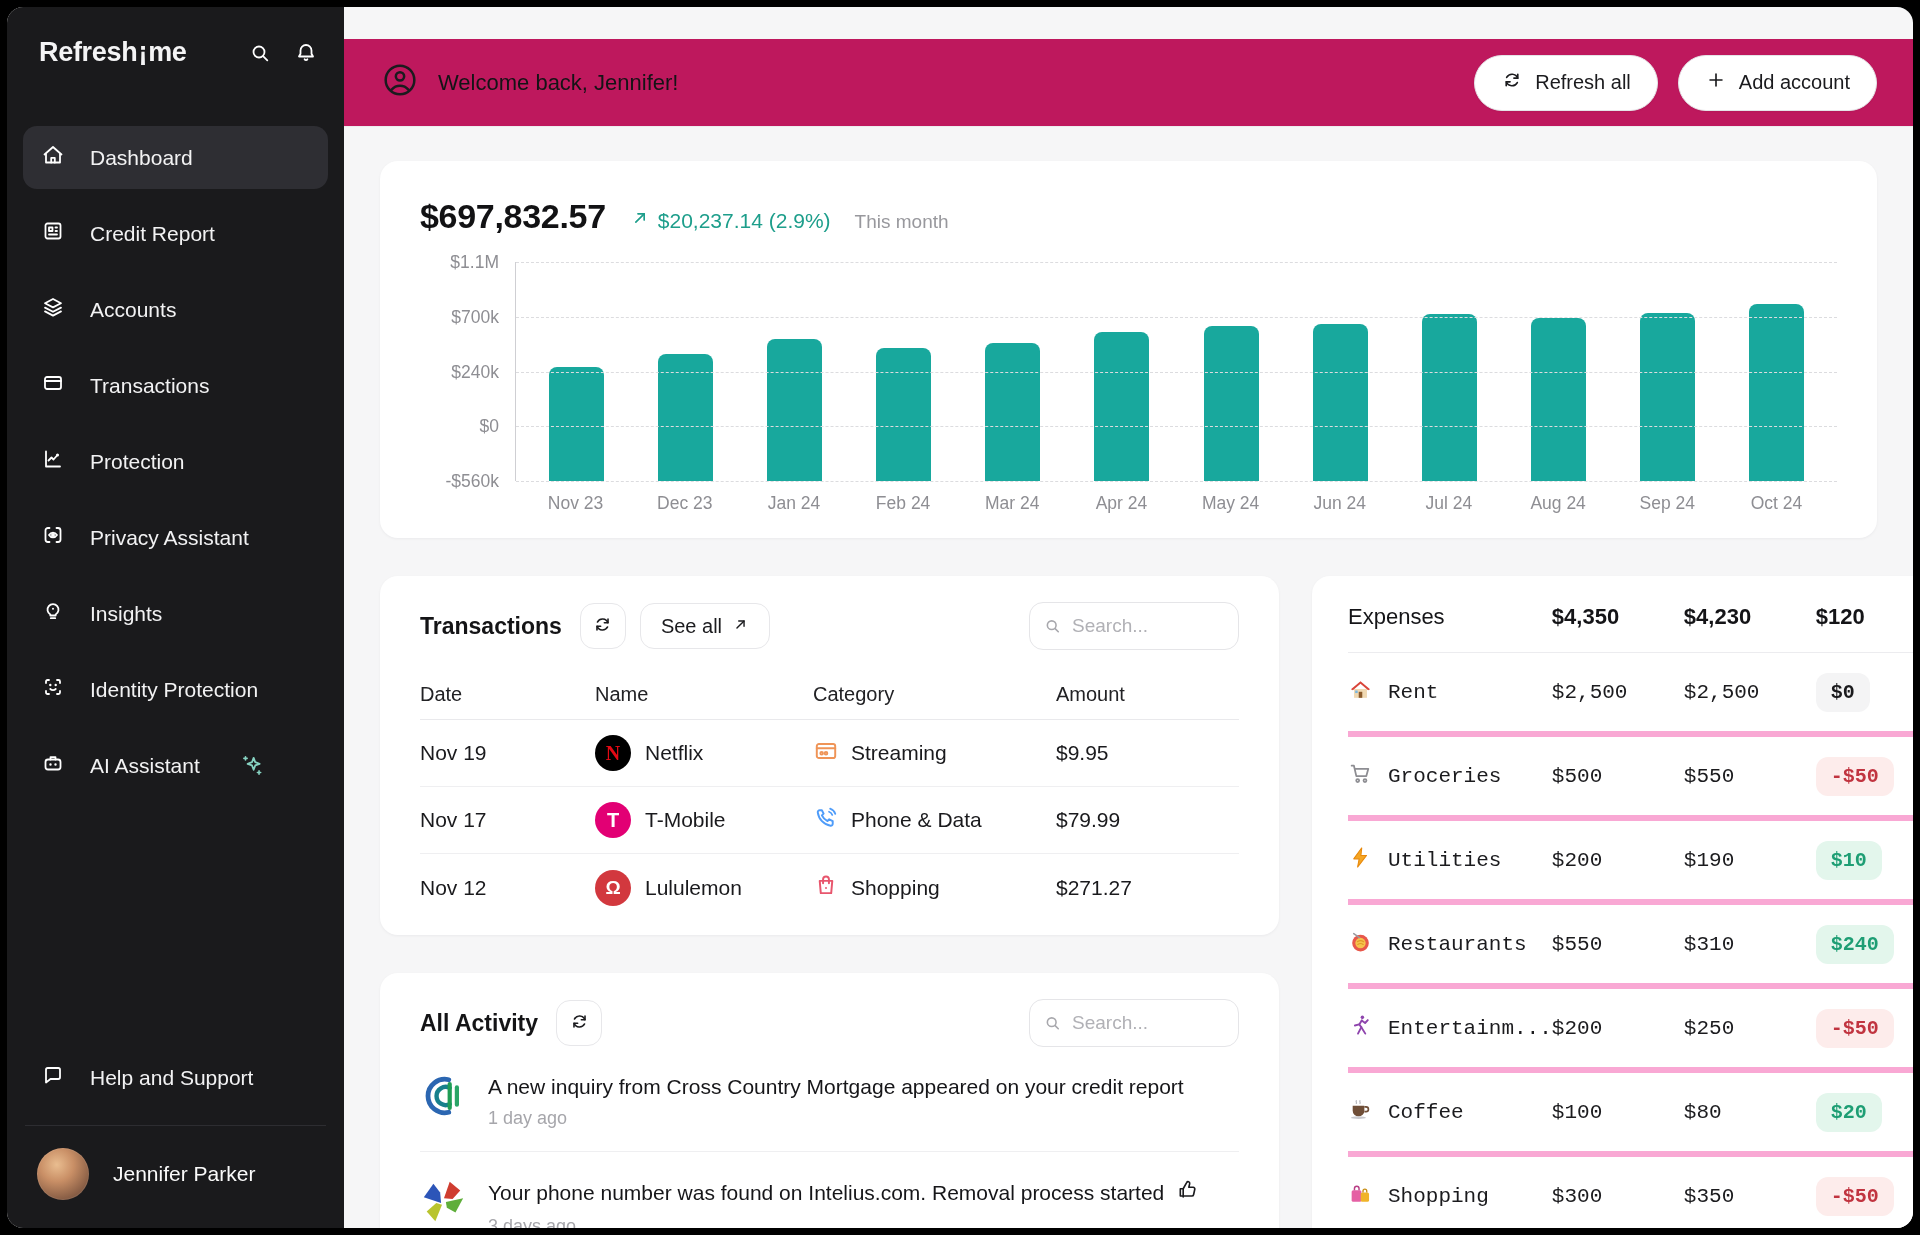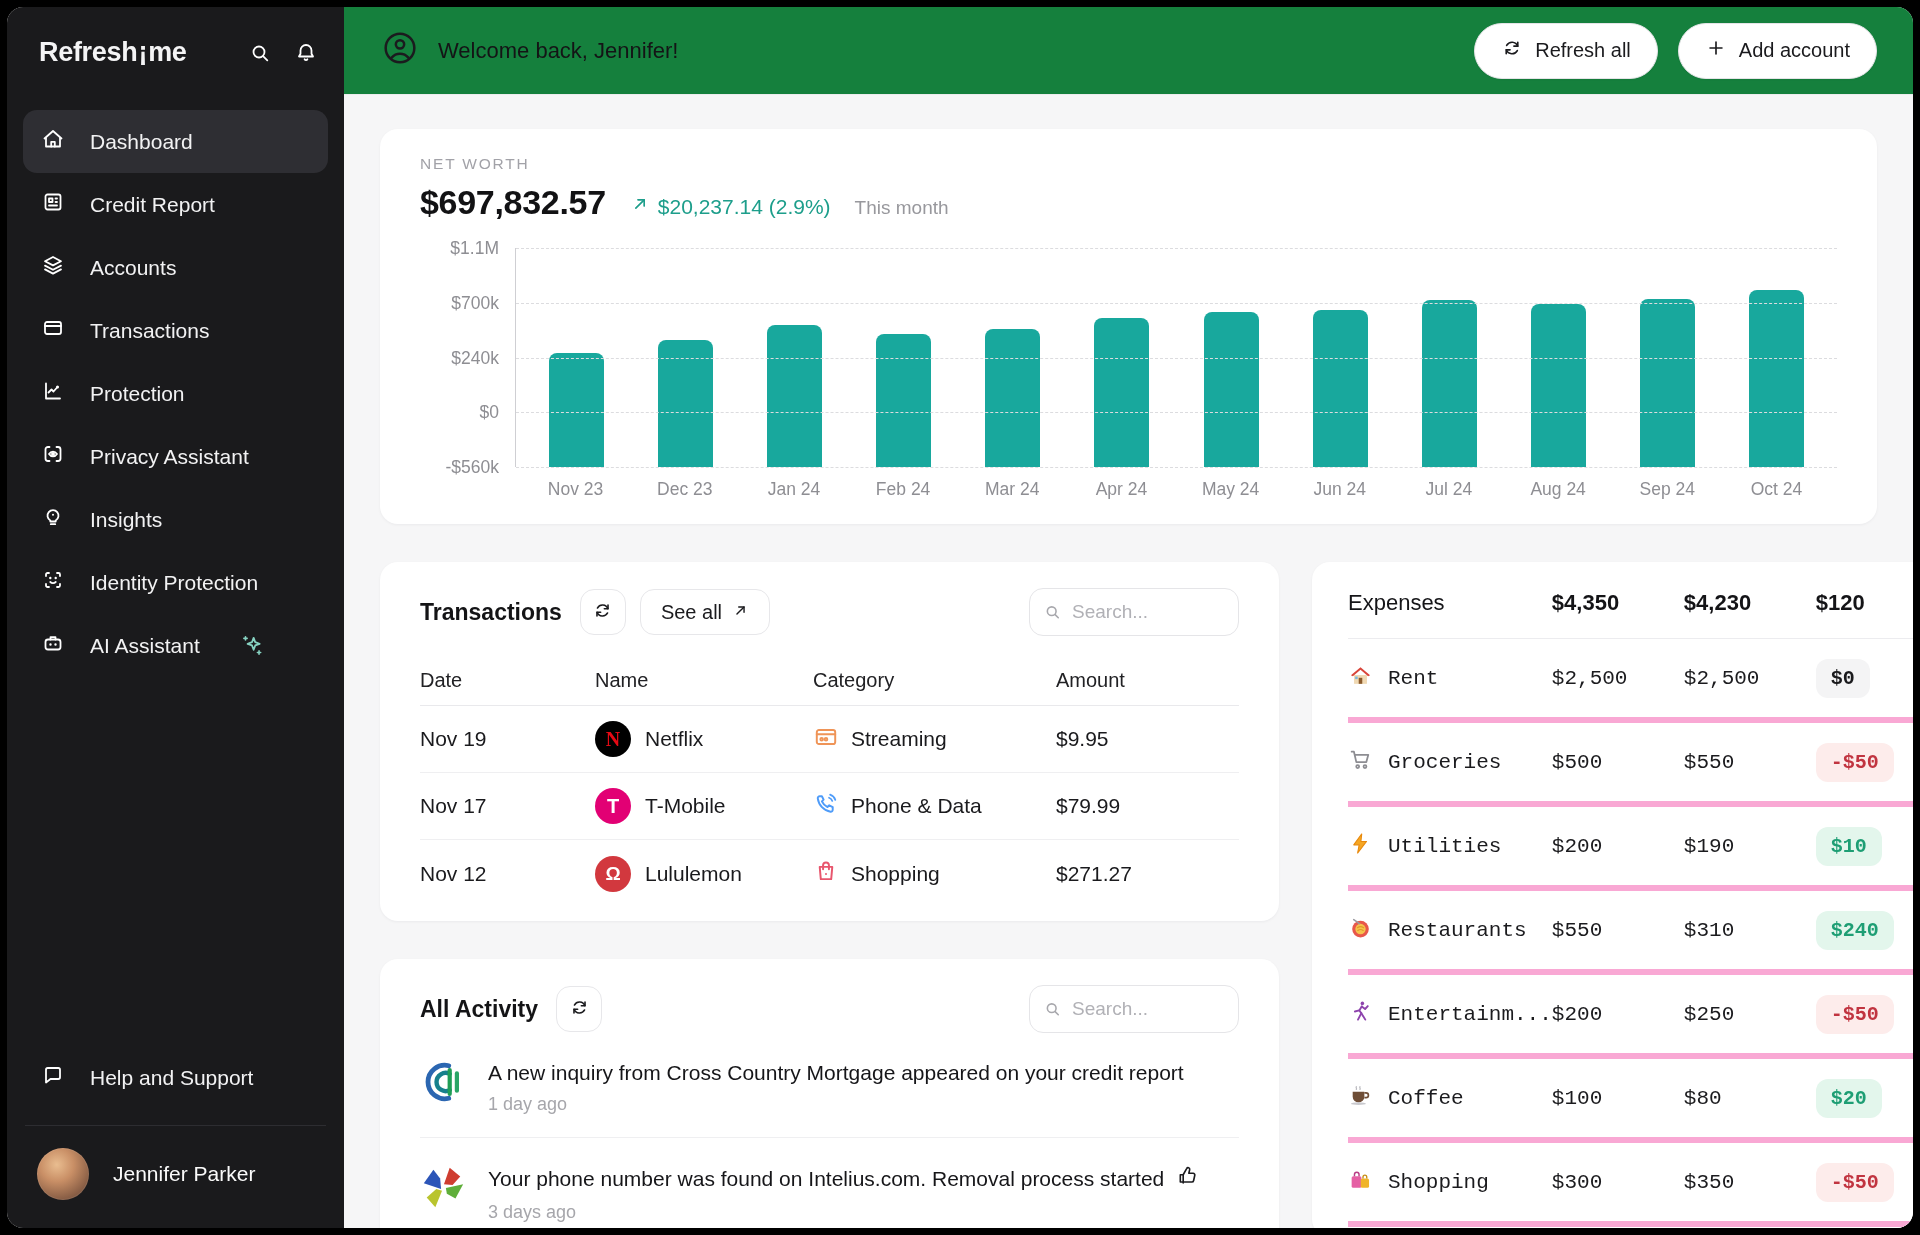--- a/index.html
+++ b/index.html
@@ -6,34 +6,34 @@
   html,body { width:1920px; height:1235px; background:#000; font-family:"Liberation Sans","DejaVu Sans",sans-serif; overflow:hidden; }
   .window { position:absolute; inset:7px; border-radius:16px; overflow:hidden; display:flex; background:#f6f6f7; }
 
   
   .sidebar { width:337px; background:#1a1a1c; color:#f4f4f5; display:flex; flex-direction:column; padding:22px 16px 18px; flex-shrink:0; }
   .side-top { display:flex; align-items:center; padding:8px 10px 8px 16px; }
   .logo { font-size:27px; font-weight:700; letter-spacing:-0.3px; white-space:nowrap; }
   .logo .sep { font-weight:700; padding:0 1px; }
   .side-top-icons { margin-left:auto; display:flex; gap:22px; align-items:center; }
   .icon-btn { background:none; border:none; color:#fff; cursor:pointer; display:flex; }
-  .nav { margin-top:34px; display:flex; flex-direction:column; gap:0; }
+  .nav { margin-top:50px; display:flex; flex-direction:column; gap:13px; }
   .nav-item { display:flex; align-items:center; gap:25px; height:63px; padding:0 18px; border-radius:14px; color:#f2f2f3; font-size:21px; cursor:pointer; }
   .nav-item.active { background:#2e2e33; }
   .nav-item svg { flex-shrink:0; }
   .nav-item .spark { margin-left:14px; display:flex; }
   .side-spacer { flex:1; }
   .side-divider { border-top:1px solid #2d2d31; margin:16px 2px 14px; }
   .profile { display:flex; align-items:center; gap:24px; padding:8px 14px 10px; }
   .avatar { width:52px; height:52px; border-radius:50%; background:radial-gradient(circle at 38% 32%, #e9bd90 0%, #c98f66 35%, #8a5f46 72%, #5f4434 100%); box-shadow:inset 0 0 0 1px rgba(255,255,255,.08); flex-shrink:0; }
   .profile-name { font-size:21px; color:#fafafa; }
 
   
   .main { flex:1; display:flex; flex-direction:column; min-width:0; }
-  .topbar { height:88px; background:#15803d; border-bottom:1px solid #ececee; display:flex; align-items:center; padding:0 36px; flex-shrink:0; }
+  .topbar { height:88px; background:#be185d; border-bottom:1px solid #ececee; display:flex; align-items:center; padding:0 36px; flex-shrink:0;margin-top:32px; }
   .welcome { display:flex; align-items:center; gap:18px; font-size:22px; font-weight:500; color:#141416; }
   .topbar-actions { margin-left:auto; display:flex; gap:20px; }
   .pill-btn { display:flex; align-items:center; gap:12px; height:56px; padding:0 26px; background:#fff; border:1px solid #e4e4e7; border-radius:28px; font-size:20px; color:#1b1b1e; font-family:inherit; cursor:pointer; box-shadow:0 1px 2px rgba(20,20,25,.05); }
   .content { flex:1; padding:34px 36px 0; overflow:hidden; }
   .card { background:#fff; border-radius:18px; box-shadow:0 1px 3px rgba(20,20,30,.05); }
 
   
   .networth-card { padding:26px 40px 24px; margin-bottom:38px; }
   .nw-label { font-size:15.5px; letter-spacing:1.8px; color:#a2a2a8; font-weight:500; }
   .nw-row { display:flex; align-items:baseline; gap:24px; margin-top:10px; }
@@ -251,21 +251,20 @@
                 <path d="M12 5.5v13M5.5 12h13"></path>
               </svg></span>
           <span>Add account</span>
         </button>
       </div>
     </header>
 
     <div class="content">
 
       <section class="card networth-card">
-        <div class="nw-label">NET WORTH</div>
         <div class="nw-row">
           <div class="nw-amount">$697,832.57</div>
           <div class="nw-change">
             <span><svg width="20" height="20" viewBox="0 0 24 24" fill="none" stroke="#1d9e8b" stroke-width="2" stroke-linecap="round" stroke-linejoin="round">
                   <path d="M7 17 17 7"></path>
                   <path d="M9.5 7H17v7.5"></path>
                 </svg></span>
             <span>$20,237.14 (2.9%)</span>
           </div>
           <div class="nw-period">This month</div>

